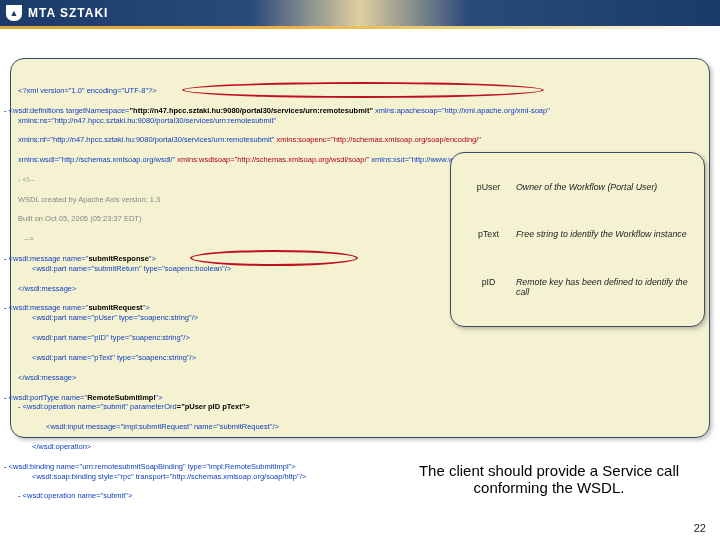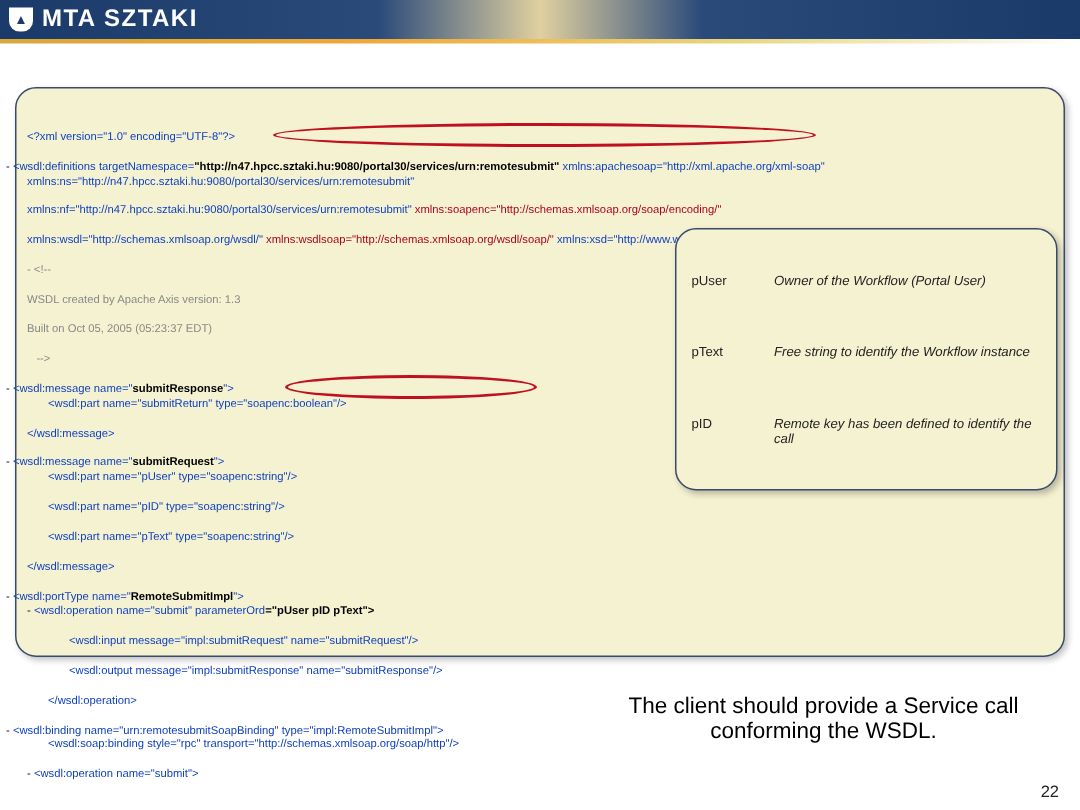--- a/index.html
+++ b/index.html
@@ -31,21 +31,21 @@
     display: flex;
     align-items: center;
     justify-content: center;
     font-size: 9px;
     font-weight: bold;
     color: #1a3a6a;
   }
   .logo-text {
     color: #fff;
     font-weight: bold;
-    font-size: 16px;
+    font-size: 12px;
     letter-spacing: 1px;
   }
   .grad-bar {
     height: 3px;
     background: linear-gradient(to right, #d8a838, #f0a838, #e8d47a, #fff);
   }
 
   .bubble {
     position: absolute;
     background: #f5f2d2;
@@ -66,21 +66,21 @@
     height: 175px;
     z-index: 5;
     padding: 10px 10px;
     font-size: 8.8px;
     color: #222;
     display: flex;
     flex-direction: column;
     justify-content: space-around;
   }
   .info-row { display: flex; }
-  .info-key { width: 55px; font-weight: normal; }
+  .info-key { width: 55px; font-weight: normal; text-align: center; }
   .info-val { flex: 1; font-style: italic; }
 
   .xml {
     position: absolute;
     left: 4px;
     top: 76px;
     width: 710px;
     font-size: 7.5px;
     line-height: 1.32;
     white-space: pre;
@@ -167,21 +167,20 @@
 <span class="ind2 t-blue">&lt;wsdl:part name="submitReturn" type="soapenc:boolean"/&gt;</span>
 <span class="ind1 t-blue">&lt;/wsdl:message&gt;</span>
 <span>- <span class="t-blue">&lt;wsdl:message name="</span><span class="t-bold">submitRequest</span><span class="t-blue">"&gt;</span></span>
 <span class="ind2 t-blue">&lt;wsdl:part name="pUser" type="soapenc:string"/&gt;</span>
 <span class="ind2 t-blue">&lt;wsdl:part name="pID" type="soapenc:string"/&gt;</span>
 <span class="ind2 t-blue">&lt;wsdl:part name="pText" type="soapenc:string"/&gt;</span>
 <span class="ind1 t-blue">&lt;/wsdl:message&gt;</span>
 <span>- <span class="t-blue">&lt;wsdl:portType name="</span><span class="t-bold">RemoteSubmitImpl</span><span class="t-blue">"&gt;</span></span>
 <span class="ind1">- <span class="t-blue">&lt;wsdl:operation name="submit" parameterOrd</span><span class="t-bold">="pUser pID pText"&gt;</span></span>
 <span class="ind3 t-blue">&lt;wsdl:input message="impl:submitRequest" name="submitRequest"/&gt;</span>
-<span class="ind3 t-blue">&lt;wsdl:output message="impl:submitResponse" name="submitResponse"/&gt;</span>
 <span class="ind2 t-blue">&lt;/wsdl:operation&gt;</span>
 <span>- <span class="t-blue">&lt;wsdl:binding name="urn:remotesubmitSoapBinding" type="impl:RemoteSubmitImpl"&gt;</span></span>
 <span class="ind2 t-blue">&lt;wsdl:soap:binding style="rpc" transport="http://schemas.xmlsoap.org/soap/http"/&gt;</span>
 <span class="ind1">- <span class="t-blue">&lt;wsdl:operation name="submit"&gt;</span></span>
 
 
 
 
 
 

